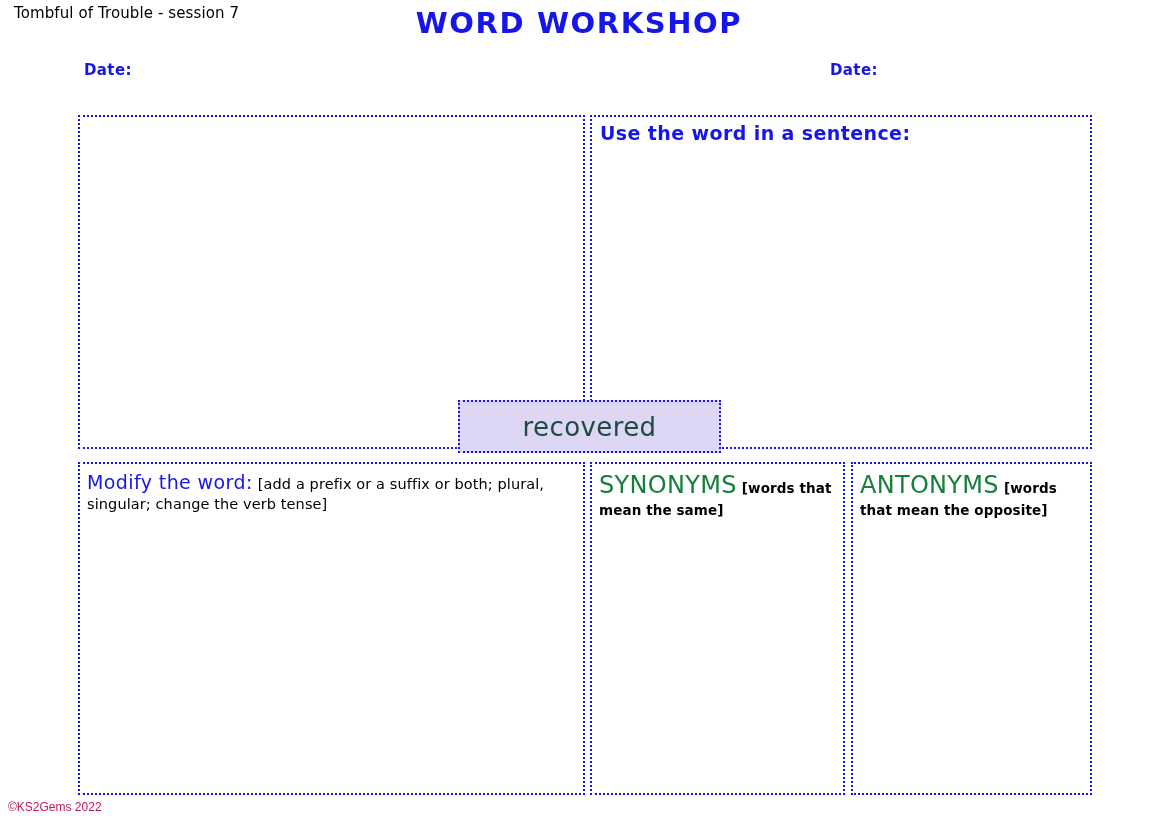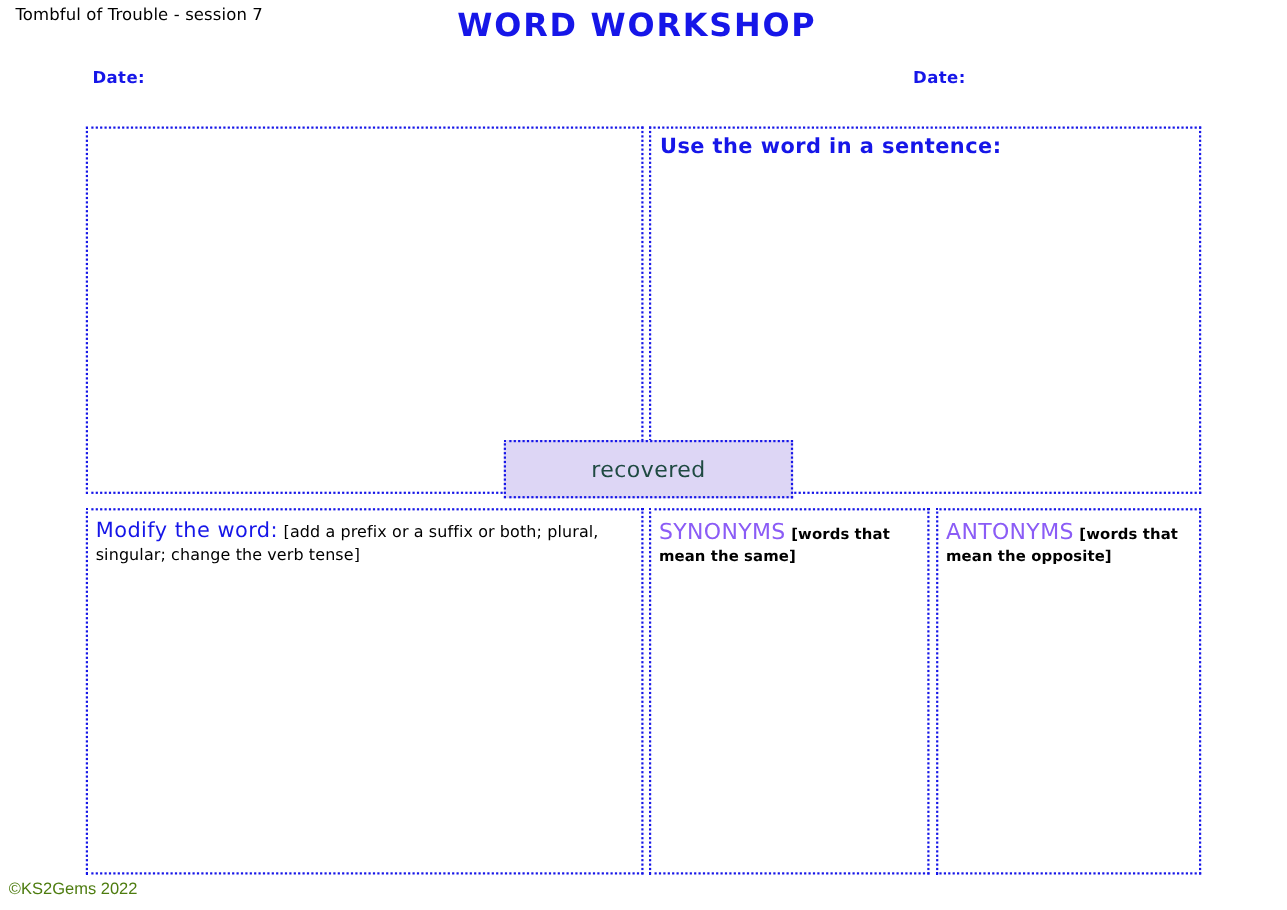--- a/index.html
+++ b/index.html
@@ -143,23 +143,23 @@
     right: 5px;
     line-height: 1.22;
   }
   .hd-blue {
     font-size: 19px;
     font-weight: normal;
     color: #1616e8;
     letter-spacing: 0.4px;
   }
   .hd-blue-plain {
-    font-size: 20px;
+    font-size: 24px;
     font-weight: normal;
-    color: #8b5cf6;
+    color: #15803d;
     letter-spacing: 0.3px;
   }
   .hd-note {
     font-size: 14.5px;
     font-weight: normal;
     color: #000000;
     letter-spacing: 0.1px;
   }
   .hd-note-bold {
     font-size: 13.5px;
@@ -178,33 +178,33 @@
     background: #ddd6f5;
     border: 2px dotted #1616e8;
     box-sizing: border-box;
     display: flex;
     align-items: center;
     justify-content: center;
     z-index: 5;
   }
   .focus-word {
     font-family: "DejaVu Sans", sans-serif;
-    font-size: 20px;
+    font-size: 26px;
     color: #1f4a42;
     letter-spacing: 0.4px;
   }
 
   
   .footer {
     position: absolute;
     left: 8px;
     top: 800px;
     font-family: "Liberation Sans", sans-serif;
-    font-size: 15px;
-    color: #4d7c0f;
+    font-size: 12px;
+    color: #be185d;
   }
 </style>
 </head>
 <body>
 
 <div class="session-label">Tombful of Trouble - session 7</div>
 
 <div class="sheet-title">WORD WORKSHOP</div>
 
 <div class="field-label name-label">Date:</div>

